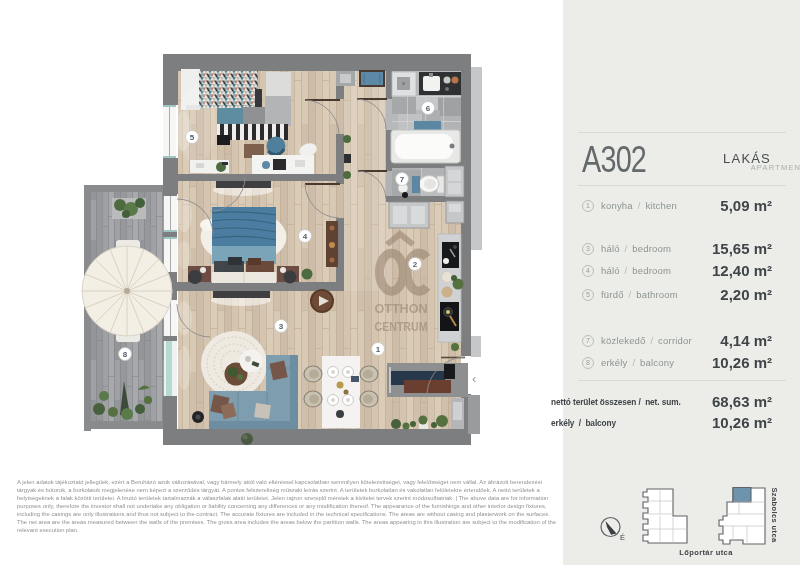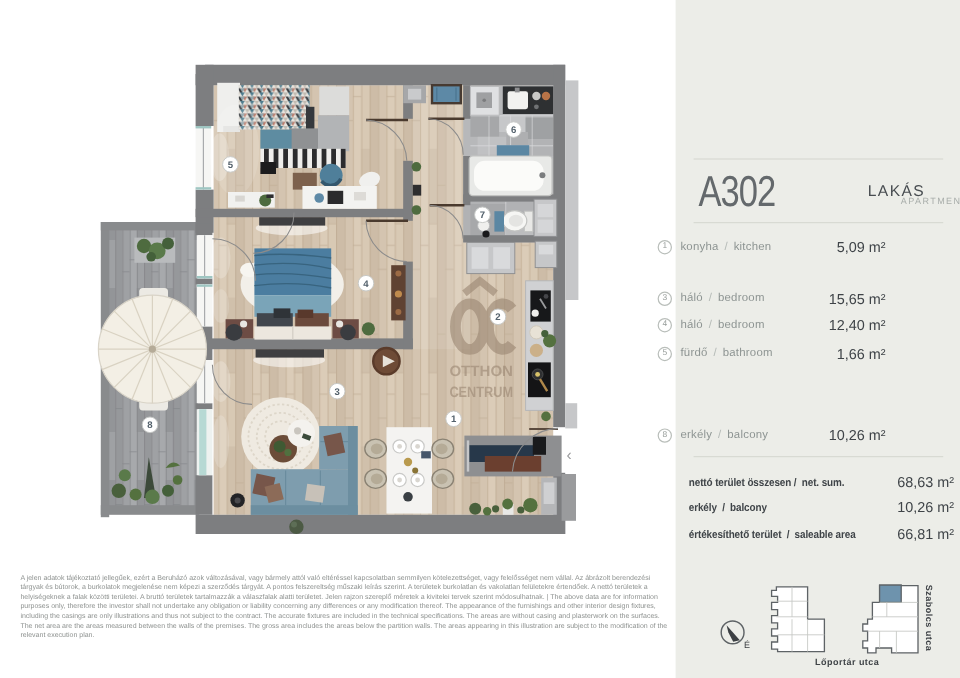--- a/index.html
+++ b/index.html
@@ -3,26 +3,26 @@
 <meta charset="utf-8">
 <style>
   html,body{margin:0;padding:0;}
   body{font-family:"Liberation Sans",sans-serif;}
   .page{position:relative;width:800px;height:565px;background:#ffffff;overflow:hidden;}
   .panel{position:absolute;left:563px;top:0;width:237px;height:565px;background:#ecede8;}
   .hr{position:absolute;left:578px;width:208px;height:1px;background:#d8dad3;}
   .a302{position:absolute;left:582px;top:139px;font-size:36px;font-weight:400;color:#64696c;letter-spacing:-1px;transform:scaleX(0.80);transform-origin:0 0;}
   .lakas{position:absolute;left:563px;width:208px;text-align:right;font-size:13px;font-weight:normal;color:#474c50;letter-spacing:1.2px;}
   .apt{position:absolute;left:563px;width:208px;text-align:right;font-size:7.5px;color:#a9aeab;letter-spacing:1.2px;margin-left:36px;}
-  .row{position:absolute;left:548px;width:190px;height:12px;}
+  .row{position:absolute;left:582px;width:190px;height:12px;}
   .rnum{position:absolute;left:0;top:0;width:10px;height:10px;border:1px solid #b9beba;border-radius:50%;font-size:7px;line-height:10px;text-align:center;color:#979d9a;}
   .rname{position:absolute;left:19px;top:0;font-size:9.5px;color:#8d9492;letter-spacing:0.2px;line-height:12px;}
   .rname .sl{color:#b4bab6;padding:0 2px;}
-  .rval{position:absolute;right:0;top:0;font-size:12px;font-weight:normal;color:#3f4448;line-height:12px;}
-  .trow{position:absolute;left:574px;width:191px;height:12px;padding-left:30px;}
+  .rval{position:absolute;right:0;top:0;font-size:15px;font-weight:bold;color:#3f4448;line-height:12px;}
+  .trow{position:absolute;left:551px;width:191px;height:12px;padding-left:30px;}
   .tname{position:absolute;left:0;top:0;font-size:9.2px;letter-spacing:-0.1px;font-weight:bold;color:#3f4448;line-height:12px;transform:scaleX(0.90);transform-origin:0 0;white-space:nowrap;}
   .disc{position:absolute;left:17px;top:478px;font-size:5.85px;line-height:8px;color:#8f9391;white-space:nowrap;}
 </style>
 </head>
 <body>
 <div class="page">
 
 <svg width="563" height="565" viewBox="0 0 563 565" style="position:absolute;left:0;top:0;">
 <defs>
 <pattern id="wd" width="28" height="124" patternUnits="userSpaceOnUse">
@@ -617,41 +617,42 @@
       <span class="rval">15,65 m²</span>
     </div>
 <div class="row" style="top:265px">
       <span class="rnum">4</span>
       <span class="rname">háló<span class="sl">&nbsp;/&nbsp;</span>bedroom</span>
       <span class="rval">12,40 m²</span>
     </div>
 <div class="row" style="top:289px">
       <span class="rnum">5</span>
       <span class="rname">fürdő<span class="sl">&nbsp;/&nbsp;</span>bathroom</span>
-      <span class="rval">1,66 m²</span>
+      <span class="rval">2,20 m²</span>
+    </div>
+<div class="row" style="top:335px">
+      <span class="rnum">7</span>
+      <span class="rname">közlekedő<span class="sl">&nbsp;/&nbsp;</span>corridor</span>
+      <span class="rval">4,14 m²</span>
     </div>
 <div class="row" style="top:357px">
       <span class="rnum">8</span>
       <span class="rname">erkély<span class="sl">&nbsp;/&nbsp;</span>balcony</span>
       <span class="rval">10,26 m²</span>
     </div>
 
 <div class="hr" style="top:380px"></div>
 
 <div class="trow" style="top:396px">
       <span class="tname">nettó terület összesen /&nbsp; net. sum.</span>
       <span class="rval">68,63 m²</span>
     </div>
 <div class="trow" style="top:417px">
       <span class="tname">erkély&nbsp; /&nbsp; balcony</span>
       <span class="rval">10,26 m²</span>
-    </div>
-<div class="trow" style="top:439px">
-      <span class="tname">értékesíthető terület&nbsp; /&nbsp; saleable area</span>
-      <span class="rval">66,81 m²</span>
     </div>
 
 <svg width="237" height="105" viewBox="0 0 237 105" style="position:absolute;left:563px;top:460px;">
 
 <g>
 <circle cx="47.5" cy="67" r="9.5" fill="none" stroke="#5e6366" stroke-width="1.2"></circle>
 <path d="M42.5,61 L53.5,73.5 L48,74.8 L44,67 Z" fill="#3b3f42"></path>
 <text x="57" y="80" font-family="Liberation Sans, sans-serif" font-size="7.5" fill="#3b3f42">É</text>
 </g>
 

